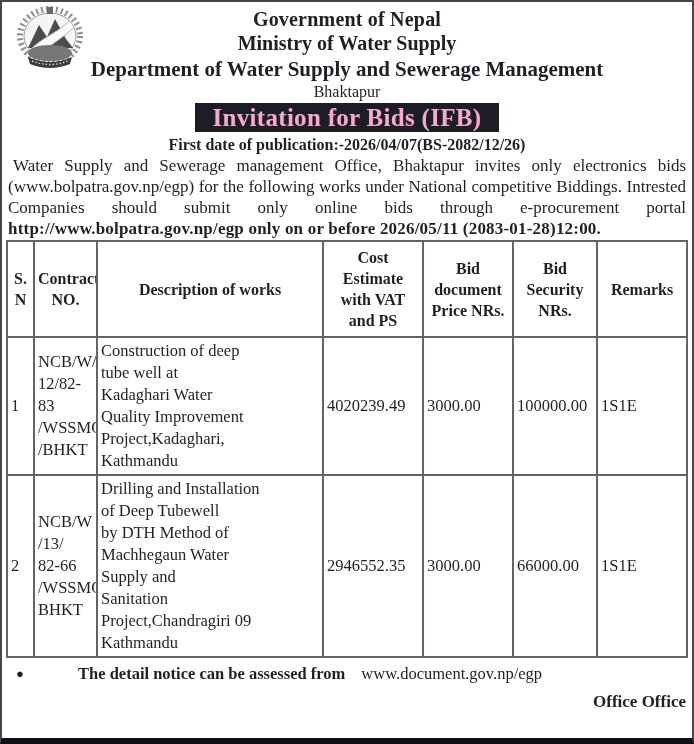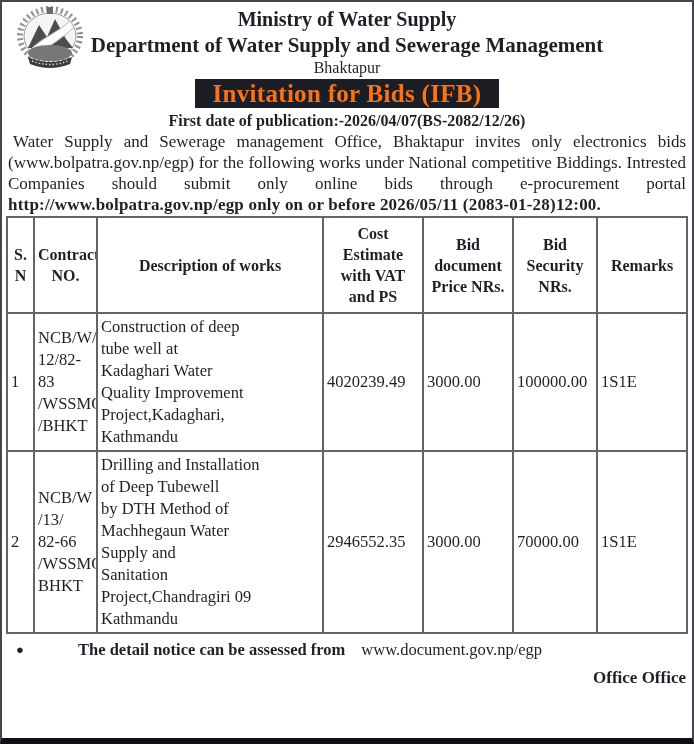--- a/index.html
+++ b/index.html
@@ -18,21 +18,21 @@
   .emblem { position:absolute; left:10px; top:2px; width:68px; height:66px; }
   .gov-line1 { font-weight:bold; font-size:20px; line-height:24px; letter-spacing:.2px; }
   .gov-line2 { font-weight:bold; font-size:20px; line-height:25px; }
   .gov-line3 { font-weight:bold; font-size:21px; line-height:26px; }
   .office-line { font-weight:bold; font-size:25px; line-height:30px; margin-top:2px; letter-spacing:.2px; }
   .location { font-size:16px; line-height:19px; }
 
   
   .banner-wrap { text-align:center; margin:2px 0 2px 0; }
   .banner {
-    display:inline-block; background:#1d1d25; color:#f97316;
+    display:inline-block; background:#1d1d25; color:#f9a8d4;
     font-weight:bold; font-size:25px; line-height:29px; padding:0 18px;
     letter-spacing:.3px;
   }
   .pubdate { text-align:center; font-weight:bold; font-size:16px; line-height:21px; }
 
   
   .intro {
     font-size:17px; line-height:21px; text-align:justify;
     text-indent:5px; padding:0 2px; margin-bottom:1px;
   }
@@ -73,20 +73,21 @@
     <svg class="emblem" viewBox="0 0 68 66" aria-hidden="true">
       <ellipse cx="34" cy="30" rx="30" ry="27" fill="none" stroke="#8f8f8f" stroke-width="6" stroke-dasharray="2 3"></ellipse>
       <ellipse cx="34" cy="30" rx="26" ry="23" fill="#f5f5f5" stroke="#9a9a9a" stroke-width="1"></ellipse>
       <rect x="31" y="1" width="6" height="7" fill="#6a6a6a"></rect>
       <path d="M12 42 L23 19 L31 31 L39 13 L50 33 L57 42 Z" fill="#4c4c4c"></path>
       <path d="M13 45 C25 32 41 27 54 15 L58 21 C46 33 31 41 20 50 Z" fill="#fdfdfd" stroke="#b5b5b5" stroke-width="1"></path>
       <ellipse cx="34" cy="47" rx="22" ry="8" fill="#777777"></ellipse>
       <path d="M12 51 Q34 61 56 51 L54 58 Q34 66 14 58 Z" fill="#3b3b3b"></path>
       <path d="M16 55 Q34 62 52 55" fill="none" stroke="#d8d8d8" stroke-width="1.4" stroke-dasharray="1.5 2"></path>
     </svg>
+    <div class="gov-line1">Government of Nepal</div>
     <div class="gov-line2">Ministry of Water Supply</div>
     <div class="gov-line3">Department of Water Supply and Sewerage Management</div>
     <div class="location">Bhaktapur</div>
   </div>
 
   <div class="banner-wrap">
     <div class="banner">Invitation for Bids (IFB)</div>
   </div>
 
   <div class="pubdate">First date of publication:-2026/04/07(BS-2082/12/26)</div>
@@ -149,21 +150,21 @@
       <td class="desc preline">Drilling and Installation
 of Deep Tubewell
 by DTH Method of
 Machhegaun Water
 Supply and
 Sanitation
 Project,Chandragiri 09
 Kathmandu</td>
       <td class="num">2946552.35</td>
       <td class="num">3000.00</td>
-      <td class="num">70000.00</td>
+      <td class="num">66000.00</td>
       <td class="num">1S1E</td>
     </tr>
   </tbody>
     </table>
 
   <div class="note">
     <span class="bullet">●</span>
     <span class="note-text"><b>The detail notice can be assessed from</b><span>www.document.gov.np/egp</span></span>
   </div>
 

